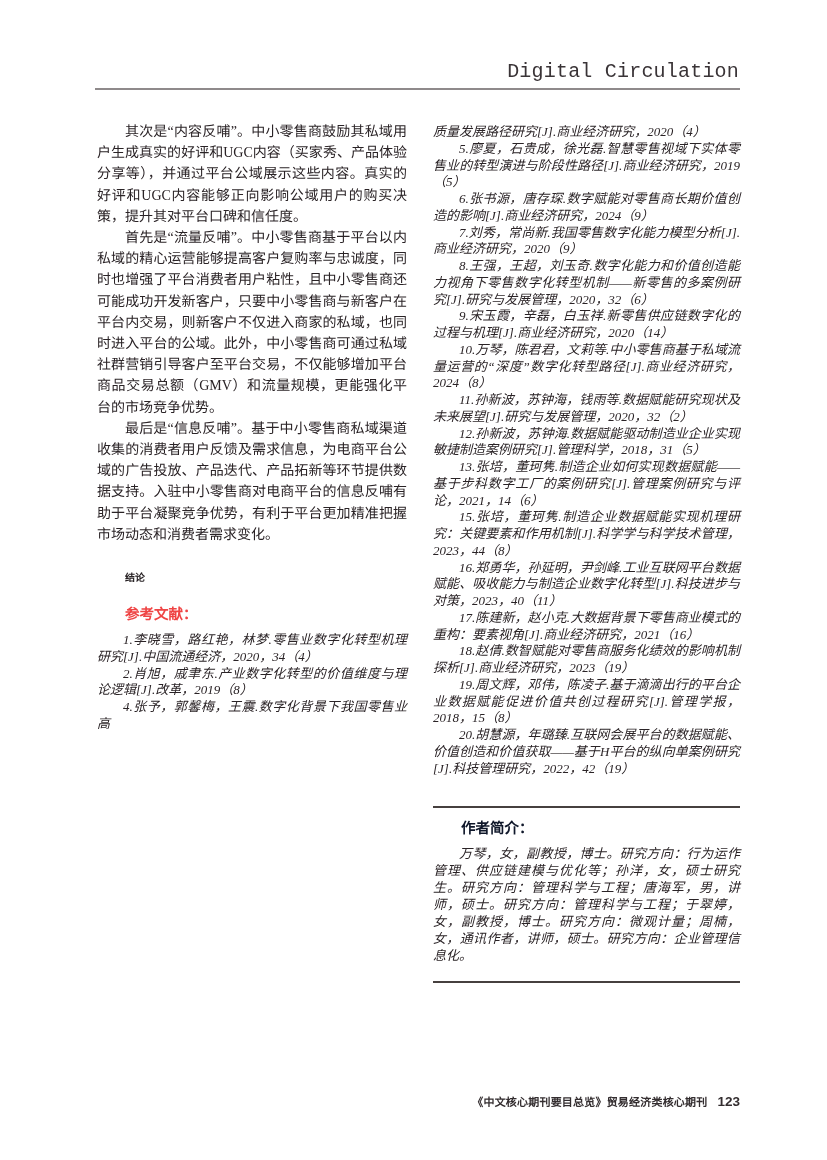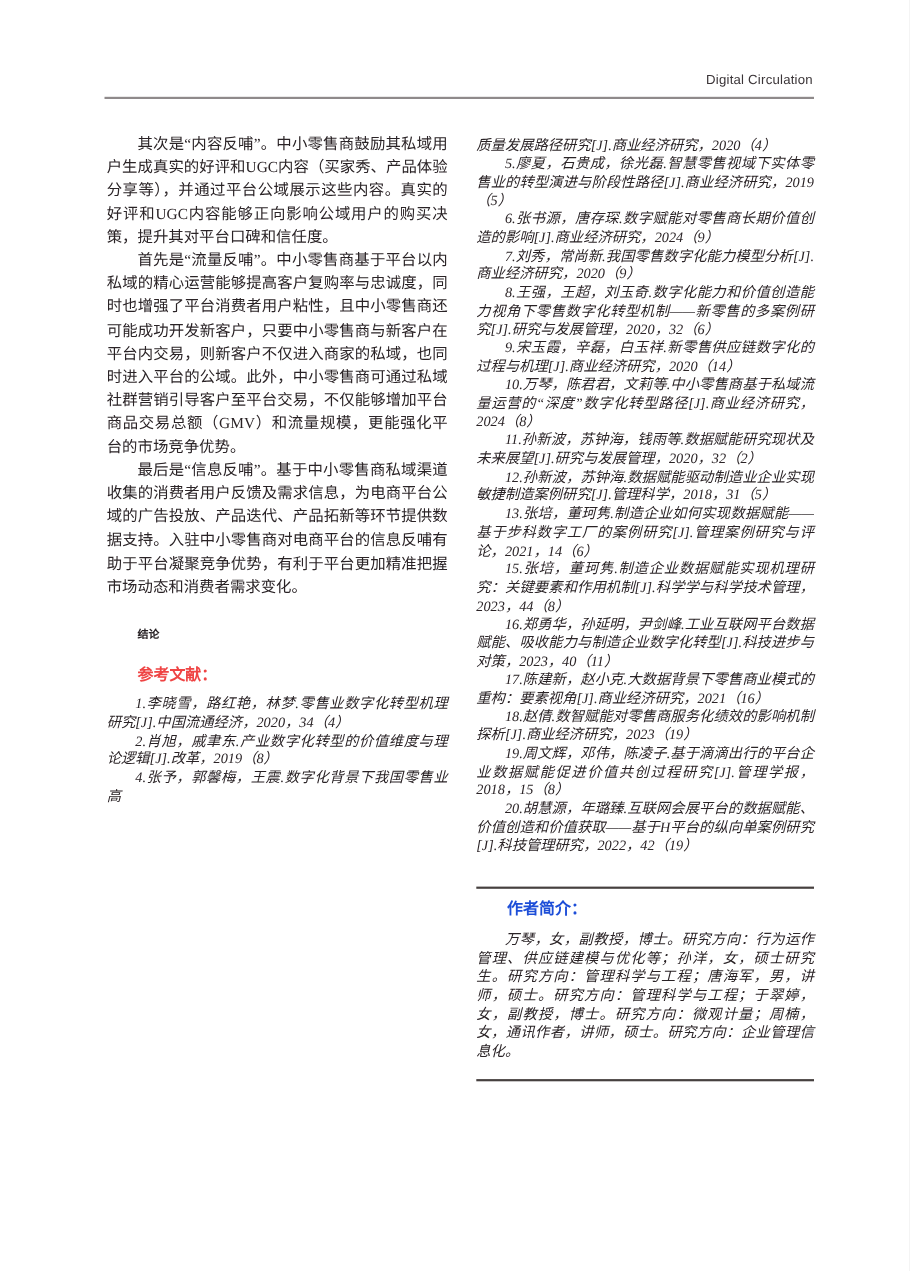--- a/index.html
+++ b/index.html
@@ -12,22 +12,22 @@
     font-family: "Liberation Serif", serif;
     color: #2a2326;
     overflow: hidden;
   }
 
   
   .header-title {
     position: absolute;
     top: 61px;
     right: 88px;
-    font-family: Liberation Sans, sans-serif;
-    font-size: 12px;
+    font-family: Liberation Mono, monospace;
+    font-size: 20px;
     line-height: 22px;
     color: #3a3437;
     letter-spacing: 0.2px;
   }
   .header-rule {
     position: absolute;
     top: 88px;
     left: 95px;
     right: 87px;
     height: 2px;
@@ -77,26 +77,26 @@
   .ref.cont { text-indent: 0; }
 
   .author-box {
     margin-top: 29px;
     border-top: 2px solid #46403f;
     border-bottom: 2px solid #46403f;
     padding: 9px 0 6px 0;
   }
   .h-author {
     margin: 2px 0 8px 0;
-    font-family: Liberation Mono, monospace;
+    font-family: Liberation Serif, serif;
     font-weight: bold;
     font-size: 14.5px;
     line-height: 19px;
     text-indent: 28px;
-    color: #1d4ed8;
+    color: #0f172a;
   }
   .bio {
     margin: 0 0 10px 0;
     font-size: 13px;
     line-height: 16.9px;
     text-align: justify;
     text-indent: 2em;
     font-style: italic;
   }
 
@@ -152,14 +152,18 @@
     <p class="ref">18.赵倩.数智赋能对零售商服务化绩效的影响机制探析[J].商业经济研究，2023（19）</p>
     <p class="ref">19.周文辉，邓伟，陈凌子.基于滴滴出行的平台企业数据赋能促进价值共创过程研究[J].管理学报，2018，15（8）</p>
     <p class="ref">20.胡慧源，年璐臻.互联网会展平台的数据赋能、价值创造和价值获取——基于H平台的纵向单案例研究[J].科技管理研究，2022，42（19）</p>
 
     <div class="author-box">
       <h3 class="h-author">作者简介：</h3>
       <p class="bio">万琴，女，副教授，博士。研究方向：行为运作管理、供应链建模与优化等；孙洋，女，硕士研究生。研究方向：管理科学与工程；唐海军，男，讲师，硕士。研究方向：管理科学与工程；于翠婷，女，副教授，博士。研究方向：微观计量；周楠，女，通讯作者，讲师，硕士。研究方向：企业管理信息化。</p>
     </div>
   </div>
 
+  <div class="footer">
+    <span class="footer-note">《中文核心期刊要目总览》贸易经济类核心期刊</span>
+    <span class="footer-page">123</span>
+  </div>
 
 </div>
 
 </body></html>

